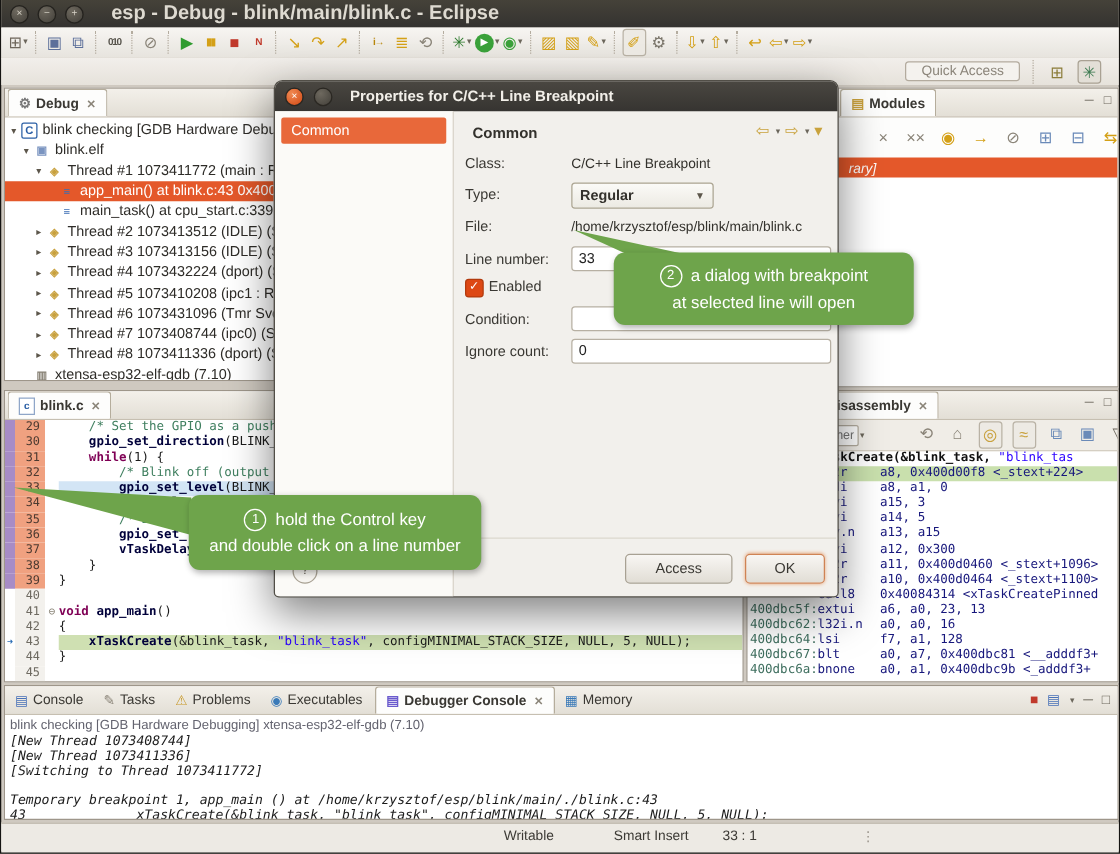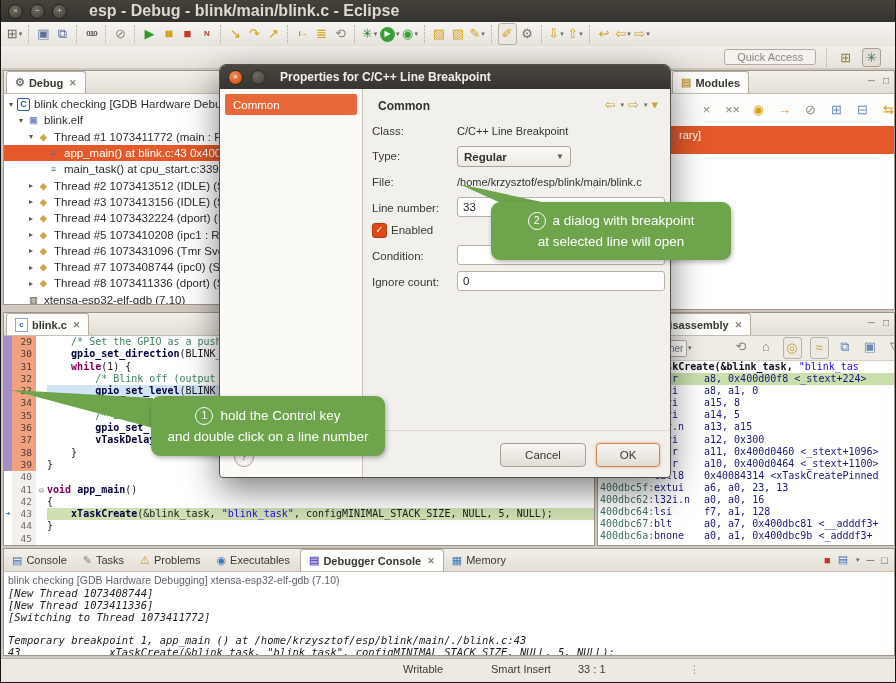--- a/index.html
+++ b/index.html
@@ -132,22 +132,22 @@
   .btn{position:absolute;height:24px;background:linear-gradient(#f8f6f3,#e1ddd5);
     border:1px solid #a8a193;border-radius:4px;font-size:11.5px;color:#3a3833;
     display:flex;align-items:center;justify-content:center;box-sizing:border-box;}
   .btn.ok{border-color:#cf8354;box-shadow:0 0 3px #e8a477;}
   .help{position:absolute;left:14px;bottom:10px;width:18px;height:18px;border:1px solid #a8a193;
     border-radius:50%;color:#6e695e;font-size:11px;text-align:center;line-height:16px;background:#f6f4f0;}
 
   
   .mod-toolbar{height:32px;display:flex;align-items:center;gap:7px;padding-left:55px;
     background:#fdfdfc;font-size:12px;}
-  .mod-row{height:28px;background:#e4582a;color:#fff;font-size:11px;line-height:18px;
-    padding-left:37px;white-space:nowrap;}
+  .mod-row{height:16px;background:#e4582a;color:#fff;font-size:11px;line-height:18px;
+    padding-left:37px;white-space:nowrap;font-style:italic;}
 
   
   .co{position:absolute;background:#6ea44b;border-radius:9px;color:#fff;z-index:60;
     display:flex;flex-direction:column;align-items:center;justify-content:center;
     font-size:13.5px;box-shadow:1px 2px 5px rgba(0,0,0,.3);line-height:21px;}
   .co-l1{display:flex;align-items:center;}
   .co-num{display:inline-flex;width:16px;height:16px;border:1.4px solid #fff;border-radius:50%;
     align-items:center;justify-content:center;font-size:10.5px;margin-right:7px;flex:none;}
   .co-ptr{position:absolute;z-index:59;}
 </style>
@@ -545,21 +545,21 @@
           </span>
           <span class="tbi" style="color: rgb(110, 105, 94);">
             <span class="g">▽</span>
           </span>
         </span>
     </div>
     <div id="disasm-lines">
         <div class="drow dsrc"><span class="sg-b">43      </span><span class="sg-b">xTaskCreate(&amp;blink_task, </span><span class="sg-s">"blink_tas</span></div>
         <div class="drow hl"><span class="daddr"></span><span class="dmn">l32r</span><span class="dops">a8, 0x400d00f8 &lt;_stext+224&gt;</span></div>
         <div class="drow"><span class="daddr"></span><span class="dmn">addi</span><span class="dops">a8, a1, 0</span></div>
-        <div class="drow"><span class="daddr"></span><span class="dmn">movi</span><span class="dops">a15, 8</span></div>
+        <div class="drow"><span class="daddr"></span><span class="dmn">movi</span><span class="dops">a15, 3</span></div>
         <div class="drow"><span class="daddr"></span><span class="dmn">movi</span><span class="dops">a14, 5</span></div>
         <div class="drow"><span class="daddr"></span><span class="dmn">mov.n</span><span class="dops">a13, a15</span></div>
         <div class="drow"><span class="daddr"></span><span class="dmn">movi</span><span class="dops">a12, 0x300</span></div>
         <div class="drow"><span class="daddr"></span><span class="dmn">l32r</span><span class="dops">a11, 0x400d0460 &lt;_stext+1096&gt;</span></div>
         <div class="drow"><span class="daddr"></span><span class="dmn">l32r</span><span class="dops">a10, 0x400d0464 &lt;_stext+1100&gt;</span></div>
         <div class="drow"><span class="daddr"></span><span class="dmn">call8</span><span class="dops">0x40084314 &lt;xTaskCreatePinned</span></div>
         <div class="drow"><span class="daddr">400dbc5f:</span><span class="dmn">extui</span><span class="dops">a6, a0, 23, 13</span></div>
         <div class="drow"><span class="daddr">400dbc62:</span><span class="dmn">l32i.n</span><span class="dops">a0, a0, 16</span></div>
         <div class="drow"><span class="daddr">400dbc64:</span><span class="dmn">lsi</span><span class="dops">f7, a1, 128</span></div>
         <div class="drow"><span class="daddr">400dbc67:</span><span class="dmn">blt</span><span class="dops">a0, a7, 0x400dbc81 &lt;__adddf3+</span></div>
@@ -657,21 +657,21 @@
     <span class="dlbl" style="left:171px;top:159px;">Enabled</span>
 
     <span class="dlbl" style="left:152px;top:185px;">Condition:</span>
     <input class="inp" style="left: 237px; top: 180px; width: 208px;" value="">
 
     <span class="dlbl" style="left:152px;top:211px;">Ignore count:</span>
     <input class="inp" style="left: 237px; top: 206px; width: 208px;" value="0">
 
     <div class="dlg-sep"></div>
     <span class="help">?</span>
-    <div class="btn" style="left:280px;bottom:10px;width:86px;">Cancel</div>
+    <div class="btn" style="left:280px;bottom:10px;width:86px;">Access</div>
     <div class="btn ok" style="left:376px;bottom:10px;width:64px;">OK</div>
   </div>
 
   <svg class="co-ptr" style="left:8px;top:384px;" width="146" height="50">
     <polygon points="2,6 144,14 144,44" fill="#6ea44b"></polygon>
   </svg>
   <div class="co" style="left:150px;top:396px;width:234px;height:60px;">
     <div class="co-l1">
       <span class="co-num">1</span>
       <span>hold the Control key</span>

